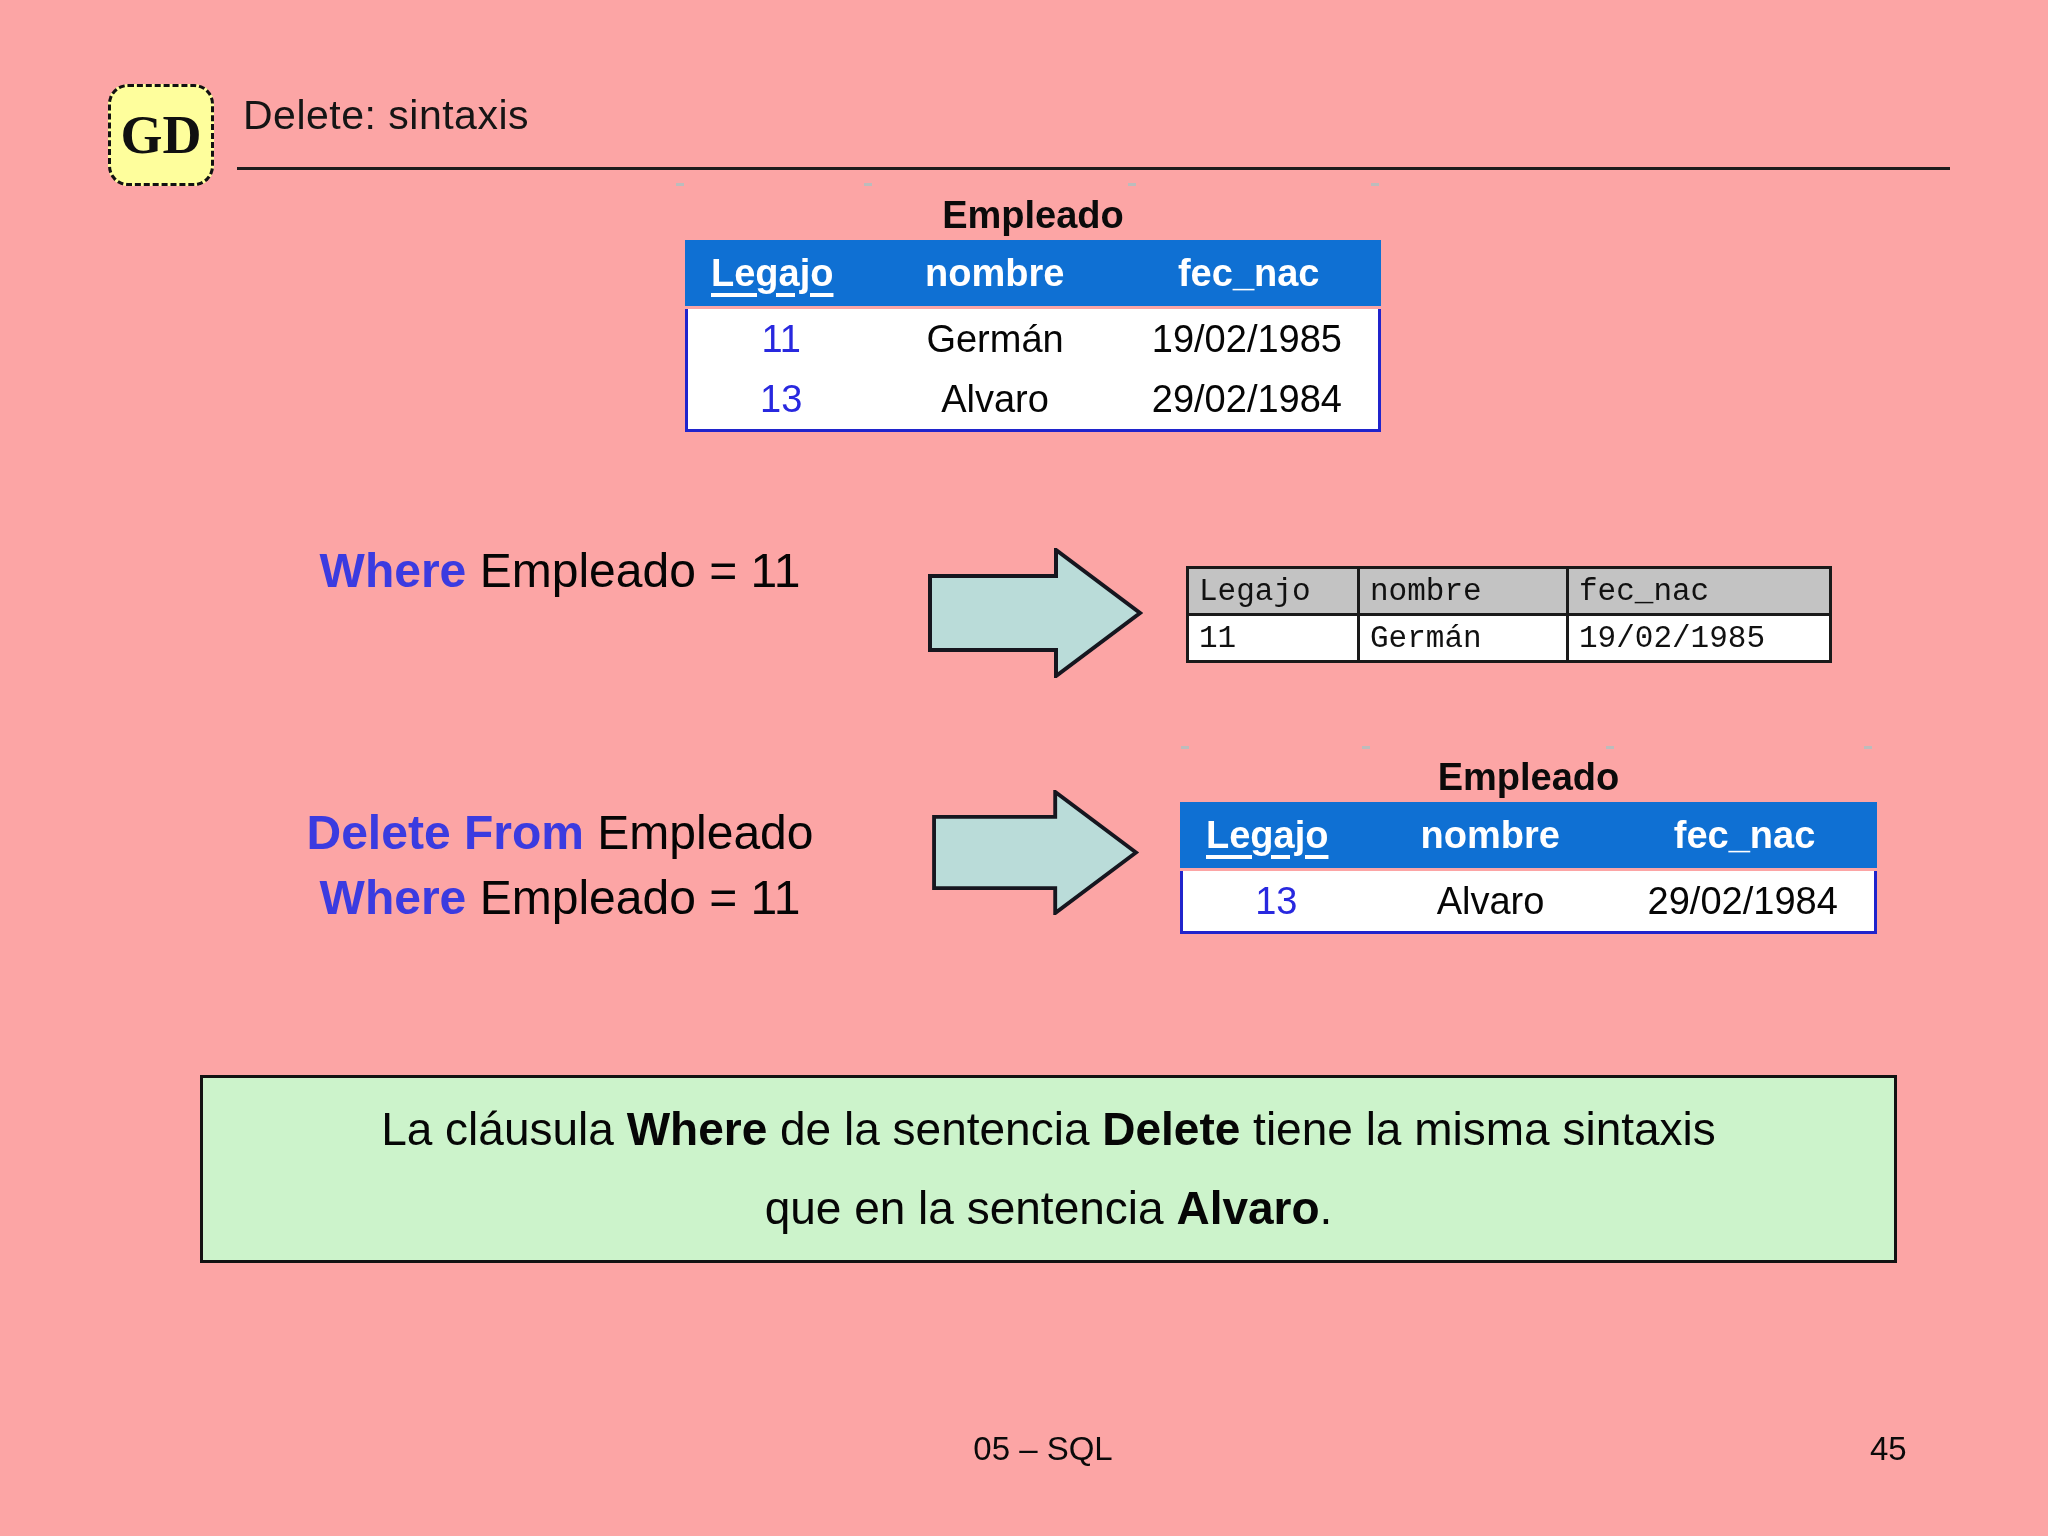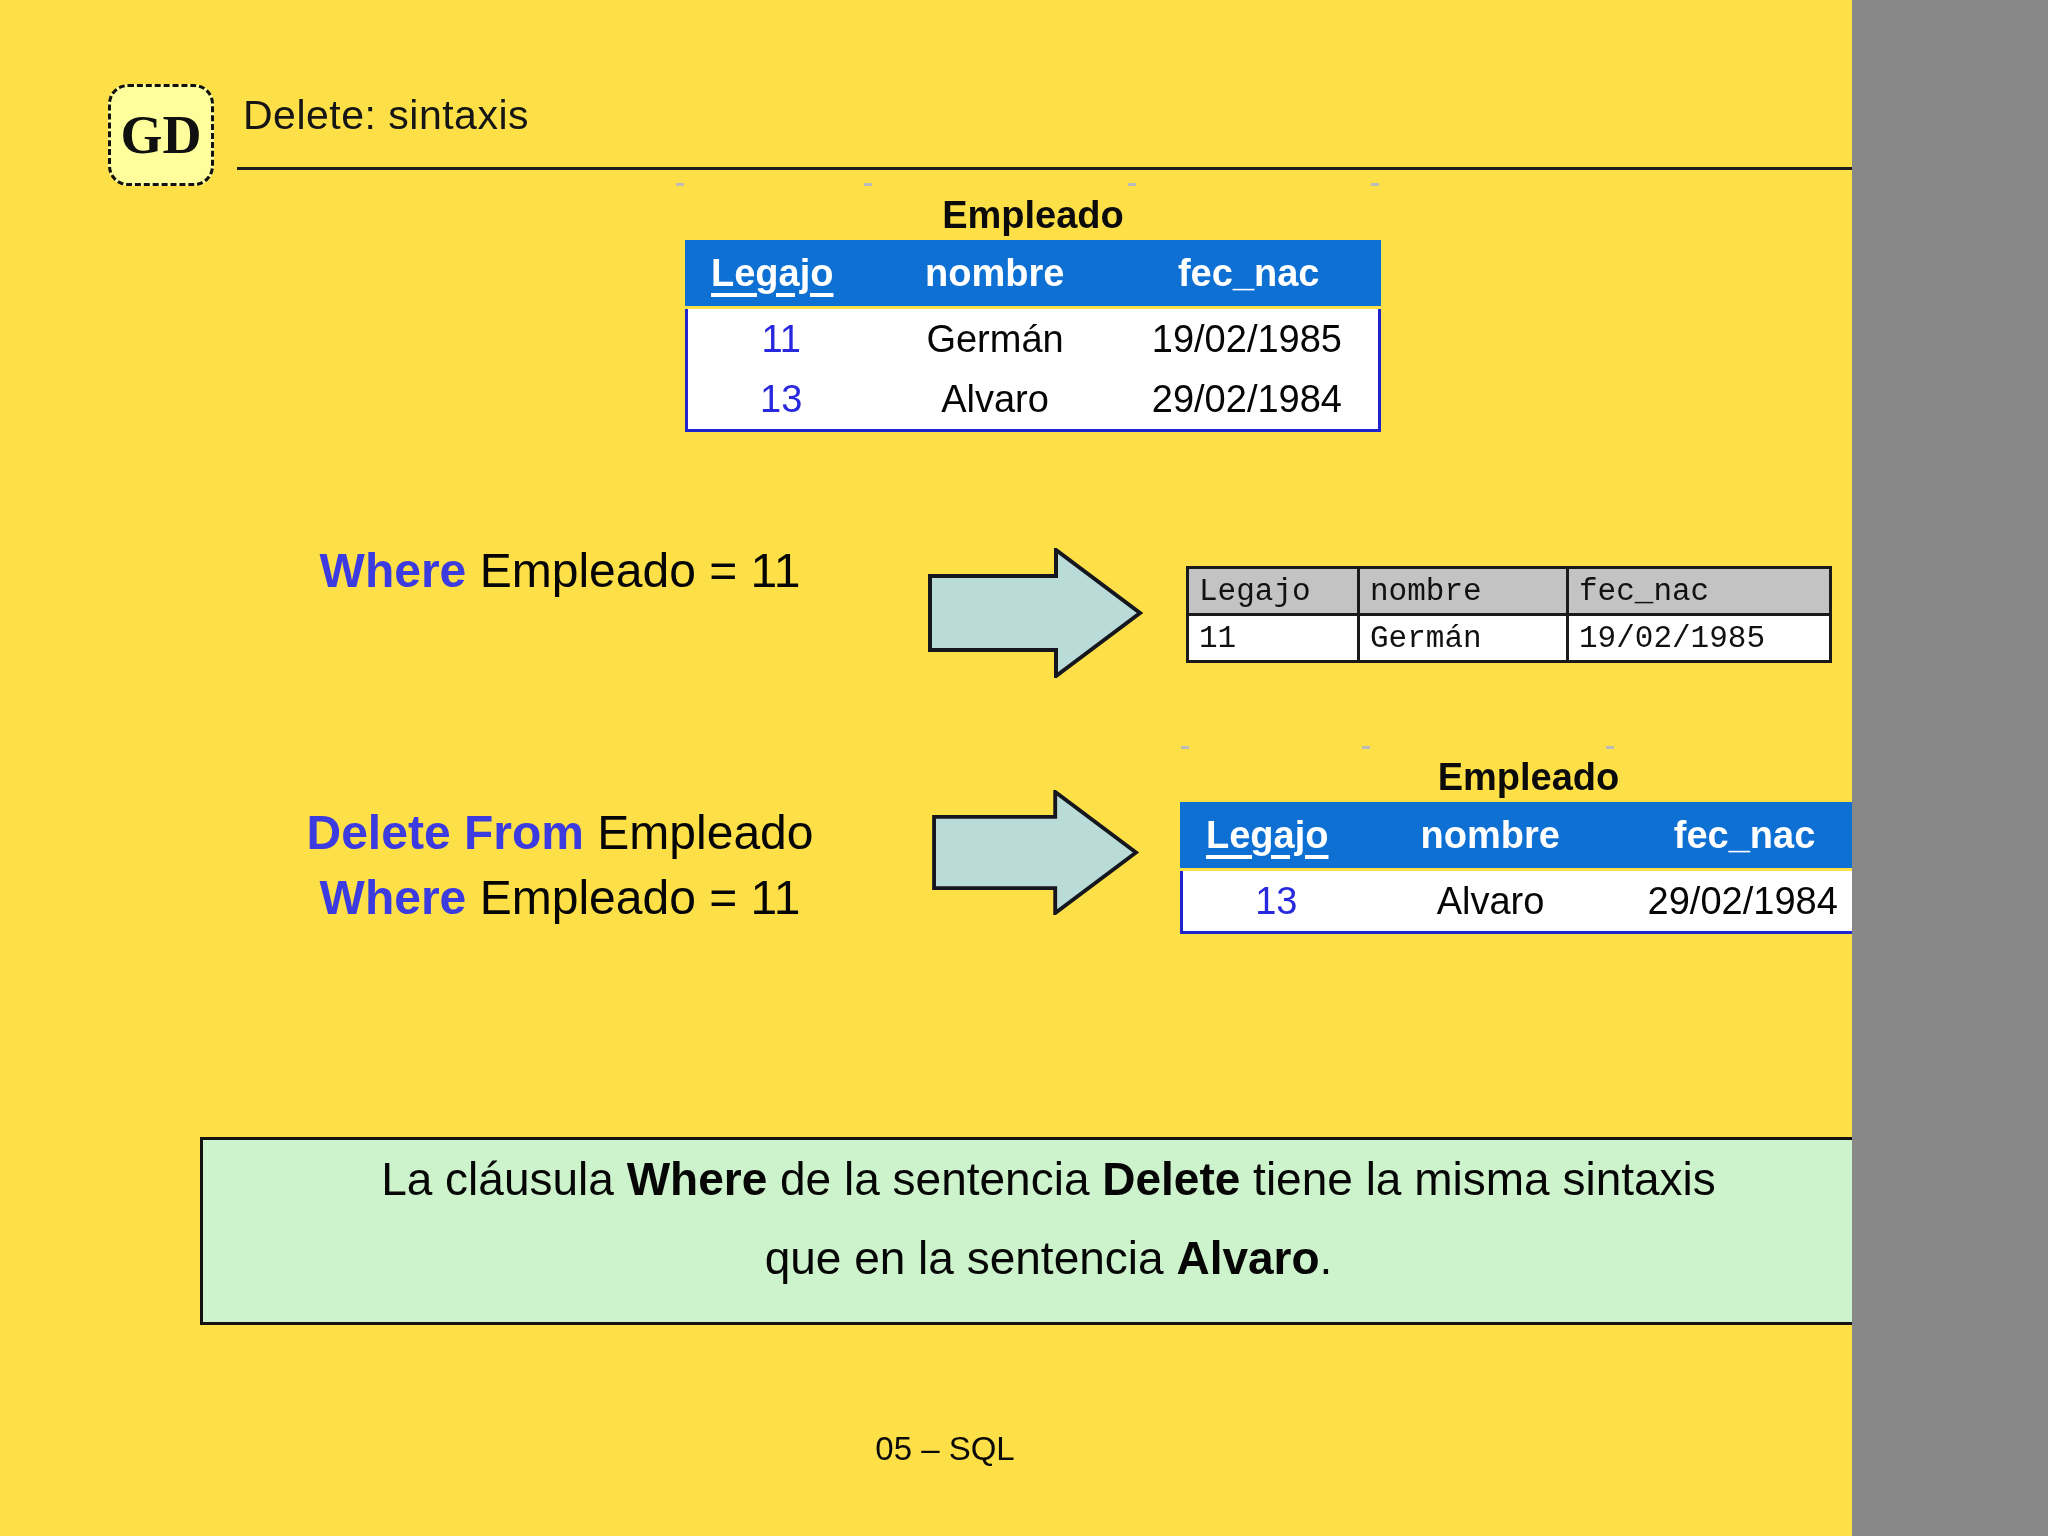--- a/index.html
+++ b/index.html
@@ -1,17 +1,17 @@
 <!DOCTYPE html>
 <html><head>
 <meta charset="utf-8">
 <style>
   html,body{margin:0;padding:0;background:#888;}
   .slide{
-    position:relative;width:1852px;height:1536px;background:#fde047;
+    position:relative;width:2048px;height:1536px;background:#fca5a5;
     font-family:"Liberation Sans",sans-serif;color:#000;overflow:hidden;
   }
   
   .logo{
     position:absolute;left:108px;top:84px;width:100px;height:96px;
     background:#FEFE9C;border:3px dashed #111;border-radius:20px;
     display:flex;align-items:center;justify-content:center;
   }
   .logo span{font-family:"Liberation Serif",serif;font-weight:bold;font-size:54px;color:#101010;}
   .page-title{
@@ -51,23 +51,23 @@
   
   .result{
     position:absolute;left:1186px;top:566px;border-collapse:collapse;
     font-family:"Liberation Mono",monospace;font-size:31px;color:#111;
   }
   .result th{background:#C3C3C3;font-weight:normal;text-align:left;border:3px solid #1a1a1a;height:44px;padding:0 10px;}
   .result td{background:#fff;border:3px solid #1a1a1a;height:44px;padding:0 10px;}
   .result .w1{width:148px;} .result .w2{width:186px;} .result .w3{width:240px;}
   
   .note{
-    position:absolute;left:200px;top:1137px;width:1697px;height:188px;box-sizing:border-box;
+    position:absolute;left:200px;top:1075px;width:1697px;height:188px;box-sizing:border-box;
     background:#CCF3CB;border:3px solid #121212;
-    display:flex;justify-content:center;text-align:center;
+    display:flex;align-items:center;justify-content:center;text-align:center;
     font-size:46px;line-height:1.72;color:#060606;padding:0 16px;
   }
   
   .footer-center{position:absolute;left:0;top:1430px;width:100%;text-align:center;font-size:33px;color:#0a0a0a;margin-left:19px;}
   .footer-page{position:absolute;left:1870px;top:1430px;width:80px;text-align:left;font-size:33px;color:#0a0a0a;}
 </style>
 </head>
 <body>
 
 <div class="slide">

